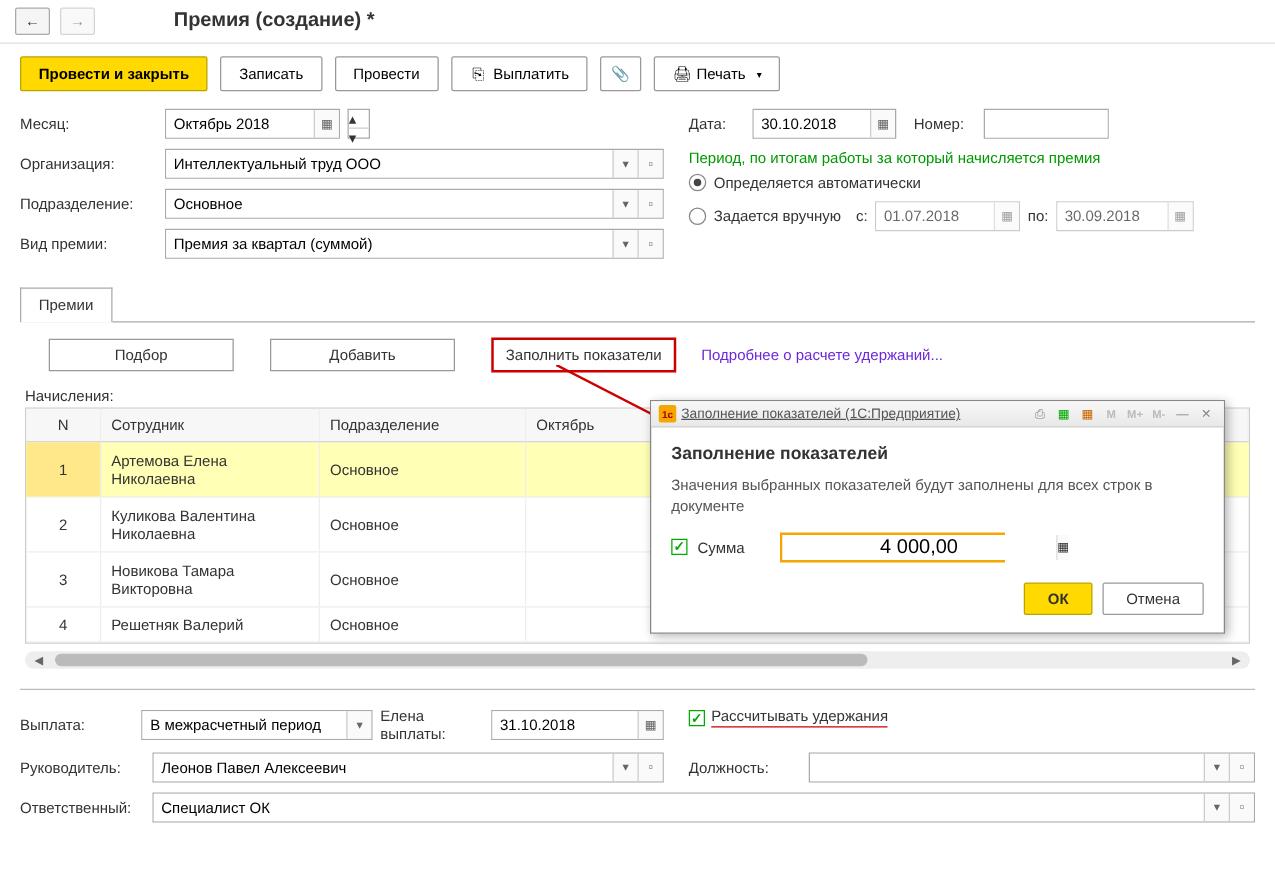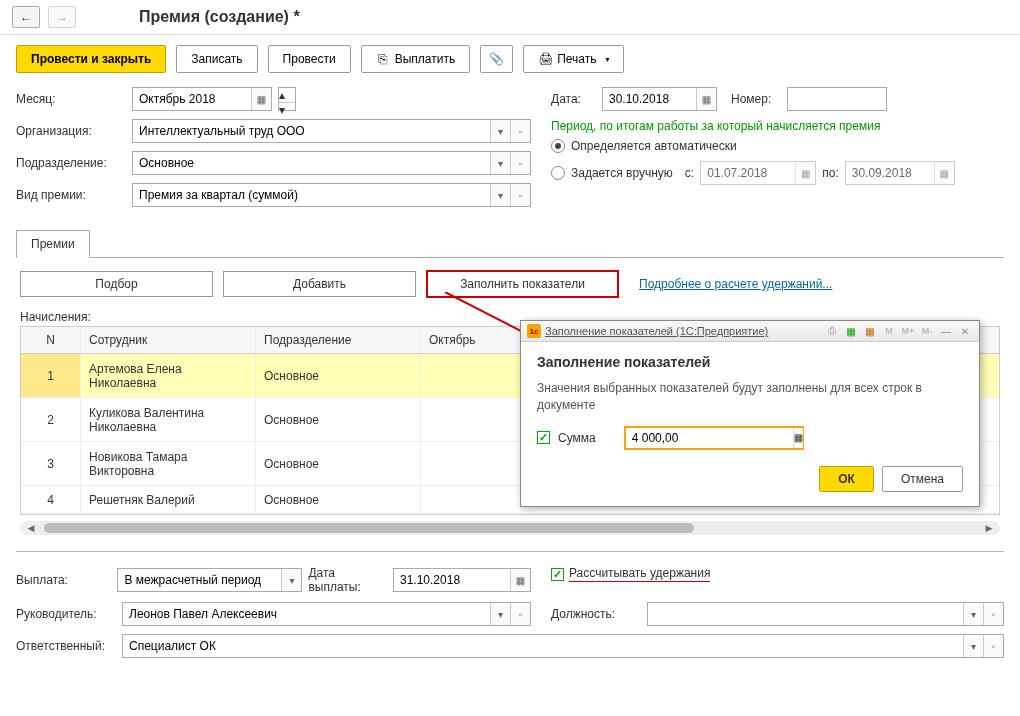--- a/index.html
+++ b/index.html
@@ -22,23 +22,23 @@
 .col-left { flex: 0 0 515px; }
 .col-right { flex: 1; }
 .period-header { color: #090; font-size: 12px; margin-bottom: 6px; }
 .radio-row { display: flex; align-items: center; gap: 6px; margin-bottom: 8px; font-size: 12px; }
 .radio-circle { width: 14px; height: 14px; border: 1px solid #888; border-radius: 50%; display: flex; align-items: center; justify-content: center; }
 .radio-circle.checked::after { content: ''; width: 6px; height: 6px; background: #444; border-radius: 50%; }
 .tabs { display: flex; border-bottom: 1px solid #aaa; margin: 10px 16px 0; }
 .tab { padding: 6px 14px; border: 1px solid #aaa; border-bottom: none; background: #eee; cursor: pointer; margin-right: -1px; position: relative; top: 1px; }
 .tab.active { background: #fff; border-bottom: 1px solid #fff; }
 .tab-toolbar { display: flex; gap: 10px; padding: 12px 20px 8px; align-items: center; }
-.tab-btn { width: 193px; padding: 5px 0; border: 1px solid #999; background: #fff; text-align: center; cursor: pointer; }
+.tab-btn { width: 148px; padding: 5px 0; border: 1px solid #999; background: #fff; text-align: center; cursor: pointer; margin-left: 19px; }
 .tab-btn.highlight { border: 2px solid #c00; }
-.link { color: #0369a1; text-decoration: underline; cursor: pointer; margin-left: 10px; }
+.link { color: #6d28d9; cursor: pointer; margin-left: 10px; }
 .section-label { margin: 4px 20px 2px; font-size: 12px; color: #333; }
 .table { margin: 0 20px; border: 1px solid #ccc; width: calc(100% - 40px); }
 .table-header { display: flex; background: #f7f7f7; border-bottom: 1px solid #ccc; }
 .th, .td { padding: 6px 8px; font-size: 12px; border-right: 1px solid #eee; }
 .th-n { width: 60px; text-align: center; }
 .th-emp { width: 175px; }
 .th-dep { width: 165px; }
 .th-prem { width: 100px; }
 .table-row { display: flex; border-bottom: 1px solid #eee; min-height: 44px; }
 .table-row .td { display: flex; align-items: center; }
@@ -62,21 +62,21 @@
 .popup-title { background: linear-gradient(#f8f8f8,#e8e8e8); padding: 3px 6px; display: flex; align-items: center; gap: 4px; font-size: 11px; color: #555; border-bottom: 1px solid #ccc; }
 .popup-title-text { flex: 1; text-decoration: underline; }
 .popup-icons { display: flex; gap: 3px; }
 .popup-icon { width: 16px; height: 14px; display: flex; align-items: center; justify-content: center; font-size: 10px; color: #888; cursor: pointer; border: 1px solid transparent; }
 .popup-icon.m { color: #bbb; font-weight: bold; font-size: 9px; }
 .popup-body { padding: 12px 16px 14px; }
 .popup-heading { font-size: 14px; font-weight: bold; margin-bottom: 10px; }
 .popup-desc { font-size: 12px; color: #555; margin-bottom: 12px; line-height: 1.4; }
 .popup-field-row { display: flex; align-items: center; gap: 8px; margin-bottom: 16px; }
 .popup-input-group { display: flex; border: 2px solid #f5a600; height: 24px; width: 180px; }
-.popup-input-group input { border: none; flex: 1; text-align: left; padding: 0 6px; font-size: 12px; outline: none; }
+.popup-input-group input { border: none; flex: 1; text-align: center; padding: 0 6px; font-size: 16px; outline: none; }
 .popup-input-group .ig-btn { width: 20px; border-left: 1px solid #ddd; display: flex; align-items: center; justify-content: center; background: #fafafa; font-size: 10px; }
 .popup-buttons { display: flex; justify-content: flex-end; gap: 8px; }
 .popup-btn { padding: 5px 18px; border: 1px solid #999; cursor: pointer; font-size: 12px; border-radius: 2px; }
 .popup-btn.ok { background: #ffd900; border-color: #b8a400; font-weight: bold; }
 .arrow-line { position: absolute; pointer-events: none; }
 .orange-1c { width: 14px; height: 14px; background: #f5a600; border-radius: 2px; display: flex; align-items: center; justify-content: center; color: #a00; font-size: 8px; font-weight: bold; }
 </style>
 </head>
 <body>
 
@@ -237,21 +237,21 @@
 <div class="divider"></div>
 
 <div class="form-area bottom-form">
   <div class="two-col">
     <div class="col-left" style="display:flex;gap:6px;align-items:center">
       <div class="form-label">Выплата:</div>
       <div class="input-group" style="width:185px">
         <input value="В межрасчетный период" style="">
         <div class="ig-btn">▾</div>
       </div>
-      <span>Дата выплаты:</span>
+      <span>Елена выплаты:</span>
       <div class="input-group" style="width:138px">
         <input value="31.10.2018" style="">
         <div class="ig-btn">▦</div>
       </div>
     </div>
     <div class="col-right">
       <div class="check-row">
         <div class="check-box checked"></div>
         <span class="check-label underlined">Рассчитывать удержания</span>
       </div>

